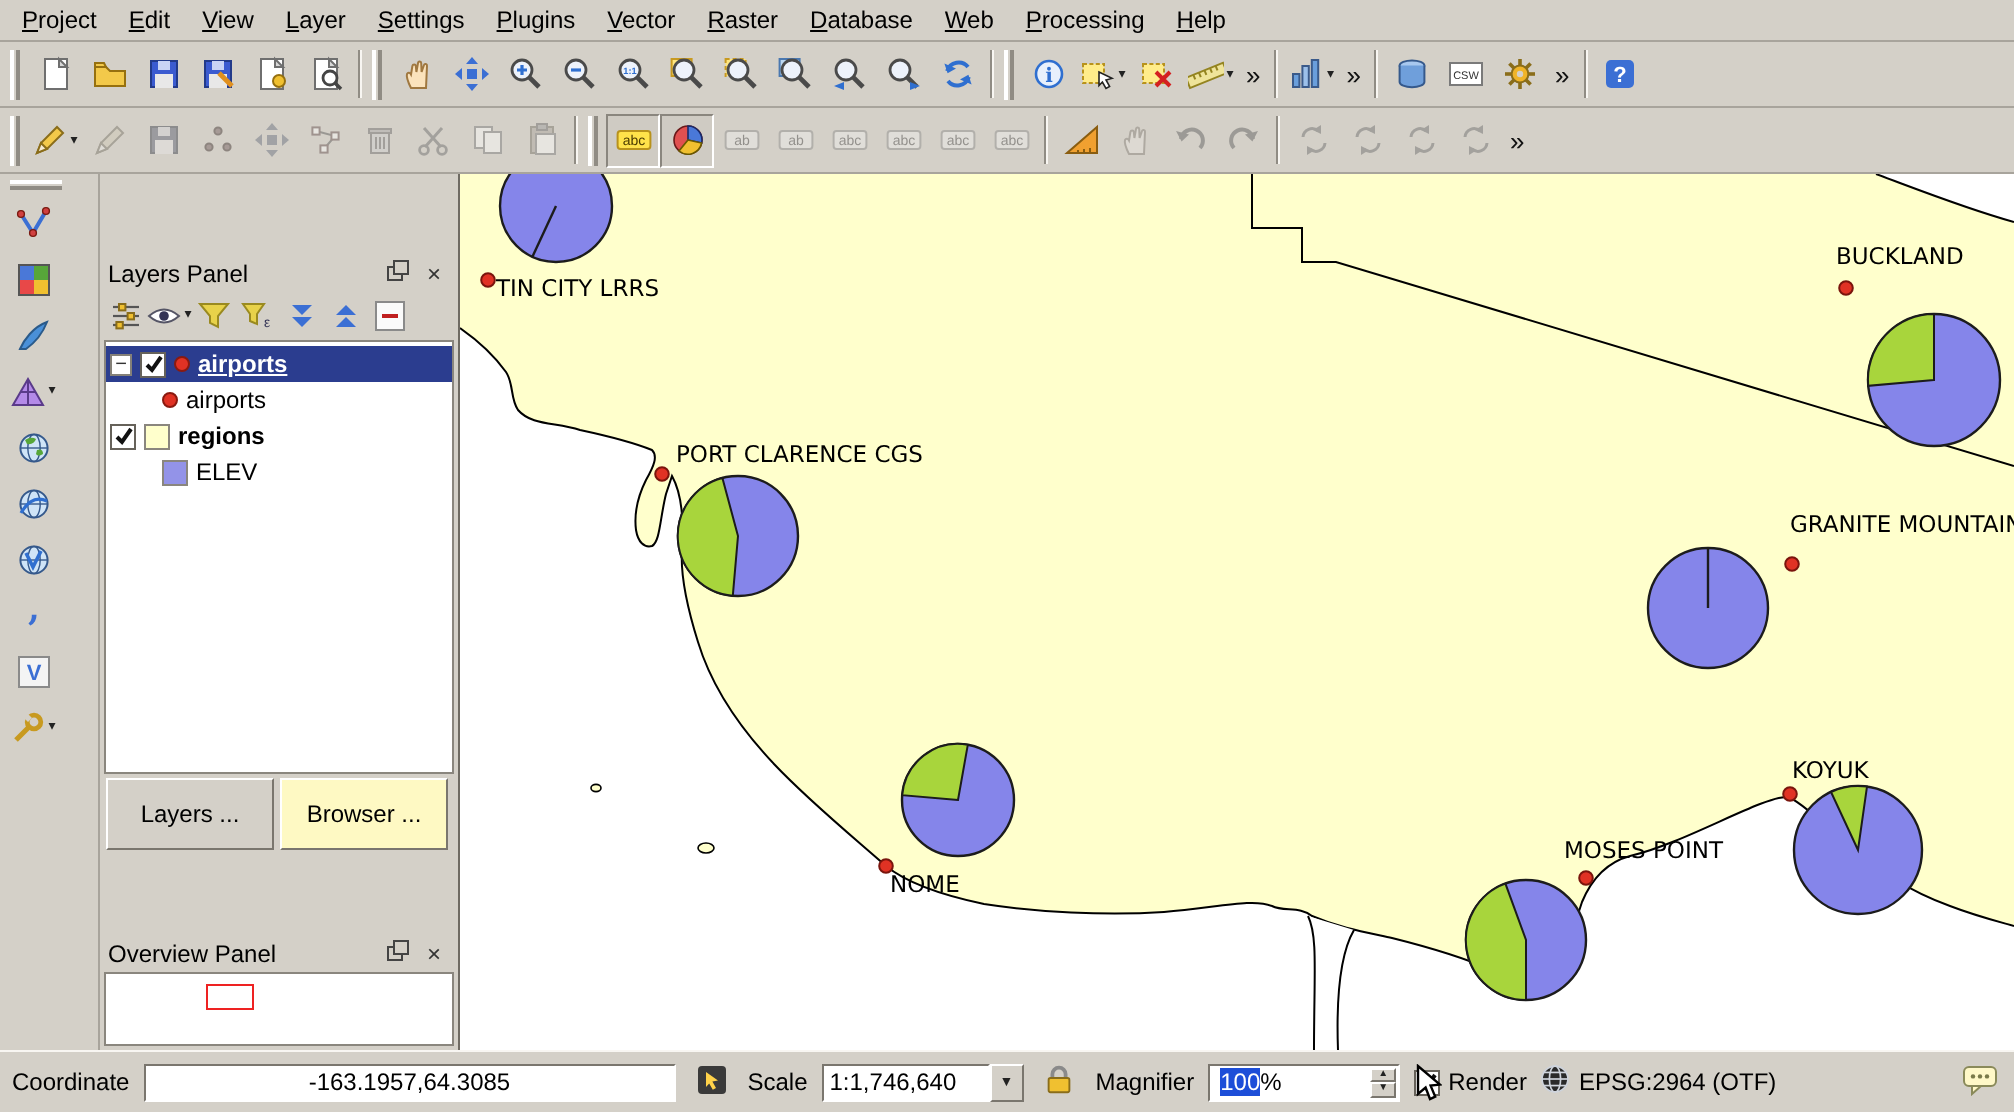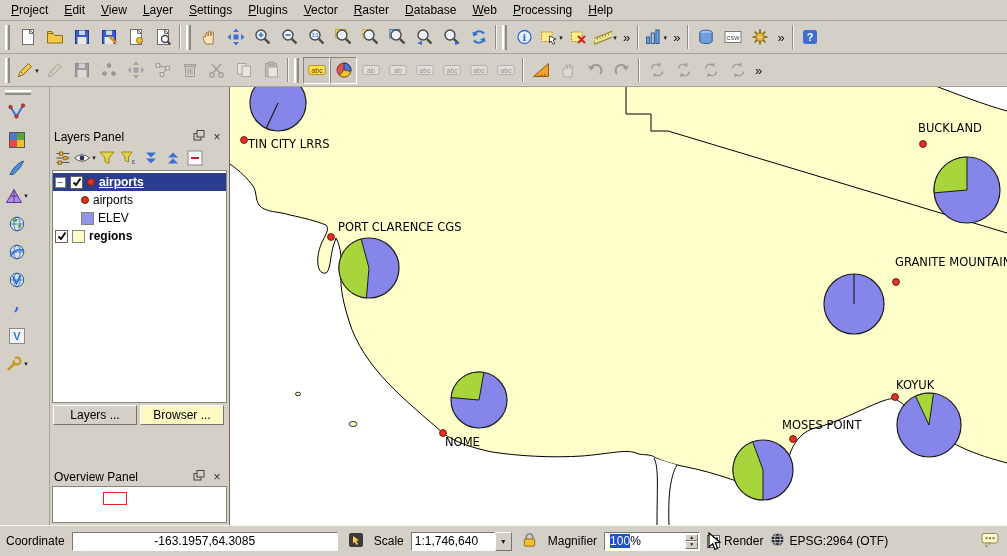--- a/index.html
+++ b/index.html
@@ -37,21 +37,21 @@
   .lbl { font-size:12px; }
   .bold { font-weight:bold; }
   .underline { text-decoration:underline; }
   .expander { width:11px; height:11px; border:1px solid #848078; background:#fff; font-size:10px; line-height:9px; text-align:center; color:#333; flex:none; }
   .cb { width:13px; height:13px; background:#fff; border:1px solid #66625a; display:inline-flex; align-items:center; justify-content:center; flex:none; }
   .sym-dot { width:8px; height:8px; border-radius:50%; background:#e03224; border:1px solid #8a1a10; flex:none; }
   .sym-sq { width:13px; height:13px; border:1px solid #8a867e; flex:none; }
   .sym-sq.purple { background:#9393e8; }
   .sym-sq.yellow { background:#ffffcc; }
   .tabs-row { display:flex; gap:3px; padding:2px 3px; }
-  .tab-btn { width:84px; height:20px; display:flex; align-items:center; justify-content:center; font-size:12px; background:#d4d0c8; border:1px solid; border-color:#ffffff #7a766e #7a766e #ffffff; }
+  .tab-btn { width:84px; height:36px; display:flex; align-items:center; justify-content:center; font-size:12px; background:#d4d0c8; border:1px solid; border-color:#ffffff #7a766e #7a766e #ffffff; }
   .tab-btn.inactive { background:#fef9c3; }
   .ov-content { height:37px; margin:0 2px 2px 2px; background:#fff; border:1px solid #8a867e; position:relative; }
   .ov-rect { position:absolute; left:50px; top:5px; width:24px; height:13px; border:1px solid #ee2222; }
   .map-wrap { flex:1; position:relative; background:#fff; overflow:hidden; }
   #map-svg { display:block; }
   #map-svg text { font-family:"DejaVu Sans","Liberation Sans",sans-serif; }
   .statusbar { height:31px; display:flex; align-items:center; gap:7px; padding:0 6px; border-top:1px solid #f8f6f2; }
   .sb-label { font-size:12px; white-space:nowrap; }
   .sunken { background:#fff; border:1px solid; border-color:#7a766e #ffffff #ffffff #7a766e; }
   .coord-input { width:266px; height:19px; line-height:17px; text-align:center; font-size:12px; }
@@ -787,32 +787,32 @@
               <path d="M1.5,5.5 L4,8 L8.5,1.5" fill="none" stroke="#111" stroke-width="2"></path>
             </svg>
           </span>
           <span class="sym-dot"></span>
           <span class="lbl bold underline">airports</span>
         </div>
         <div class="tree-row indent1">
           <span class="sym-dot"></span>
           <span class="lbl">airports</span>
         </div>
-        <div class="tree-row indent1">
-          <span class="sym-sq purple"></span>
-          <span class="lbl">ELEV</span>
-        </div>
         <div class="tree-row">
           <span class="cb">
             <svg width="10" height="10" viewBox="0 0 10 10">
               <path d="M1.5,5.5 L4,8 L8.5,1.5" fill="none" stroke="#111" stroke-width="2"></path>
             </svg>
           </span>
           <span class="sym-sq yellow"></span>
           <span class="lbl bold">regions</span>
+        </div>
+        <div class="tree-row indent1">
+          <span class="sym-sq purple"></span>
+          <span class="lbl">ELEV</span>
         </div>
       </div>
     <div class="tabs-row" id="panel-tabs">
         <button class="tab-btn">Layers ...</button>
         <button class="tab-btn inactive">Browser ...</button>
       </div>
     <div class="panel-titlebar">
       <span class="panel-title-text">Overview Panel</span>
       <button class="pt-btn">
           <span><svg width="12" height="11" viewBox="0 0 12 11">

